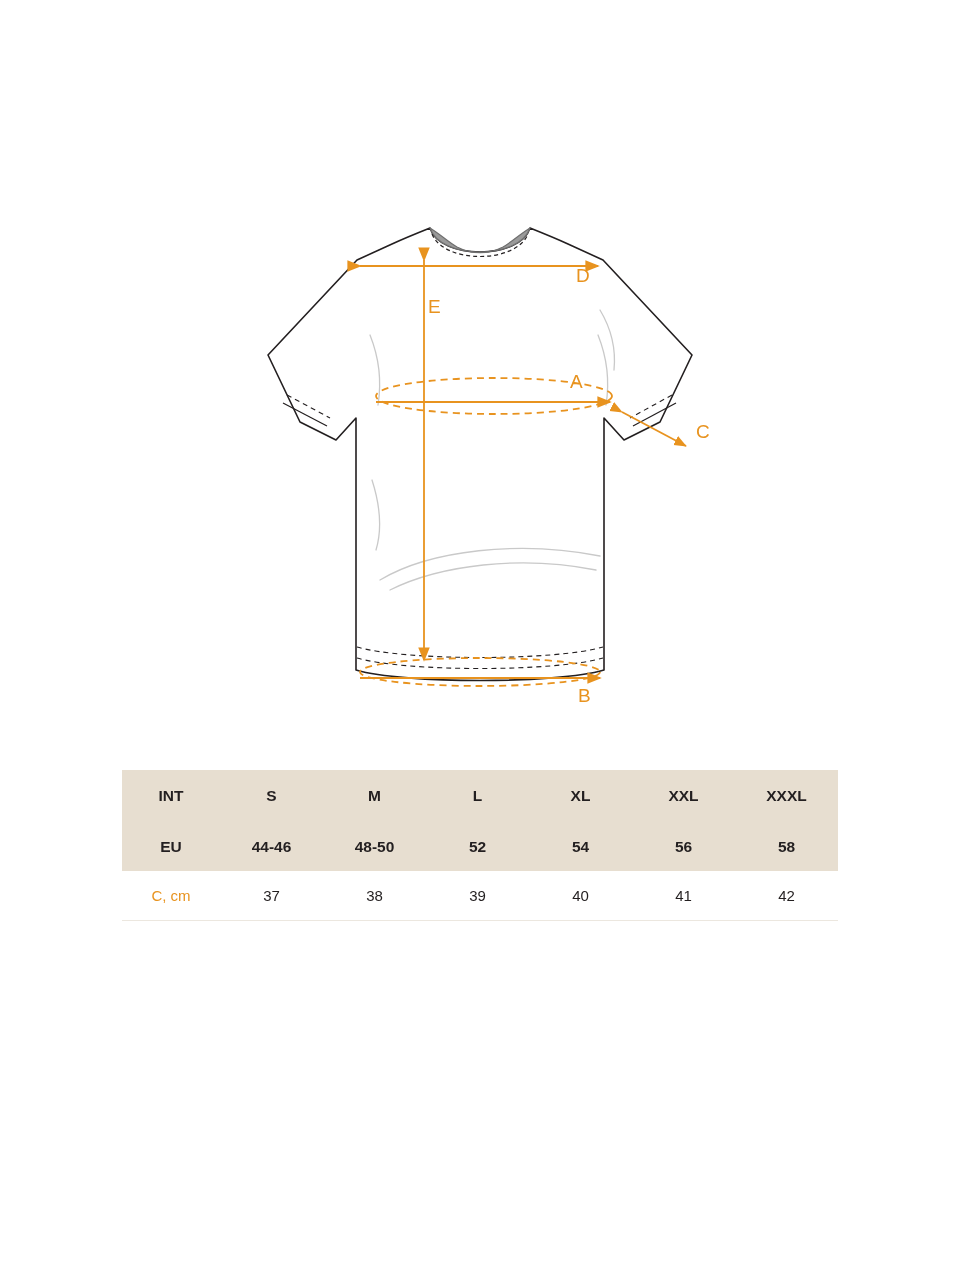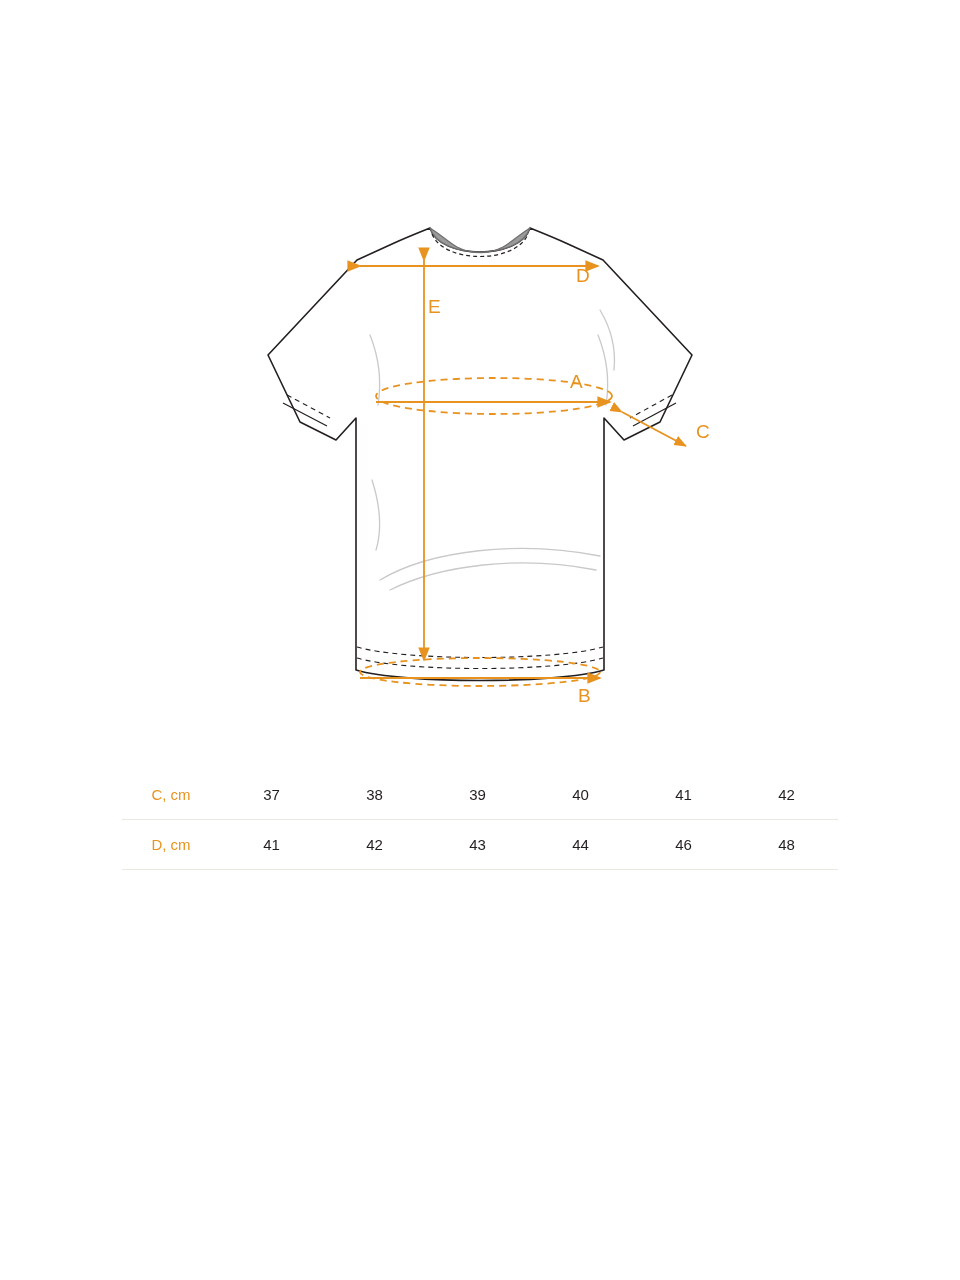--- a/index.html
+++ b/index.html
@@ -168,35 +168,44 @@
     <colgroup>
       <col class="c0">
         <col class="cx">
         <col class="cx">
         <col class="cx">
         <col class="cx">
         <col class="cx">
         <col class="cx">
     </colgroup>
     <tbody>
+      <tr class="head-row r1">
+        <td class="label-cell">INT</td>
+        <td>S</td>
+        <td>M</td>
+        <td>L</td>
+        <td>XL</td>
+        <td>XXL</td>
+        <td>XXXL</td>
+      </tr>
+      <tr class="head-row">
+        <td class="label-cell">EU</td>
+        <td>44-46</td>
+        <td>48-50</td>
+        <td>52</td>
+        <td>54</td>
+        <td>56</td>
+        <td>58</td>
+      </tr>
 
       <tr class="data-row">
         <td class="meas-label">C, cm</td>
         <td>37</td>
         <td>38</td>
         <td>39</td>
         <td>40</td>
         <td>41</td>
         <td>42</td>
       </tr>
-      <tr class="data-row">
-        <td class="meas-label">D, cm</td>
-        <td>41</td>
-        <td>42</td>
-        <td>43</td>
-        <td>44</td>
-        <td>46</td>
-        <td>48</td>
-      </tr>
     </tbody>
   </table>
 
 </div>
 
 </body></html>

